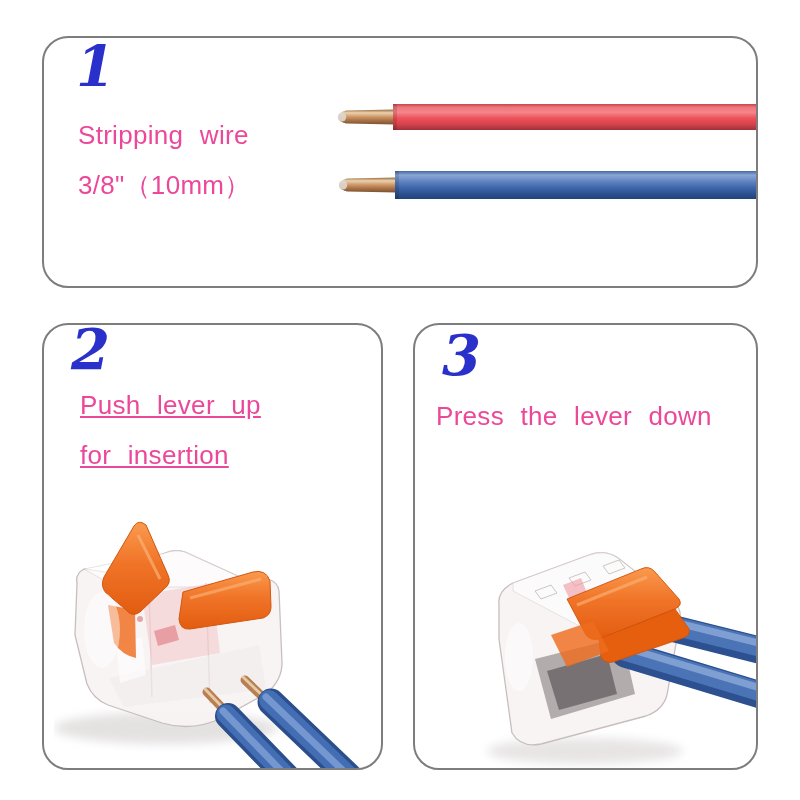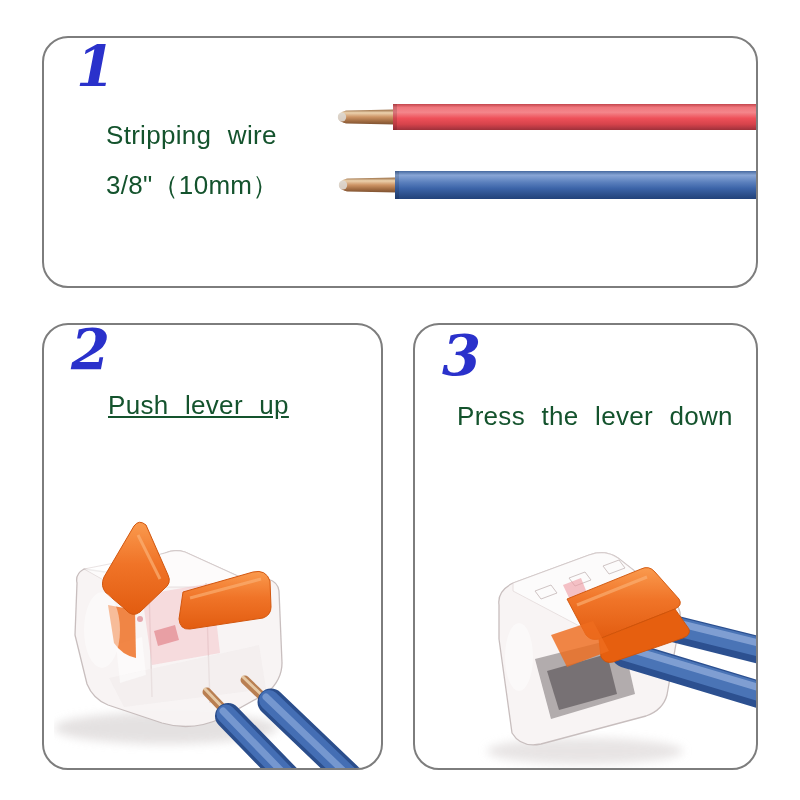--- a/index.html
+++ b/index.html
@@ -17,26 +17,26 @@
   .step-num{
     position:absolute;
     font-family:"DejaVu Serif","Liberation Serif",serif;
     font-style:italic;font-weight:700;font-size:56px;line-height:60px;
     color:#2a31cb;
   }
   #panel1 .step-num{left:32px;top:-2px;}
   #panel2 .step-num{left:27px;top:-6px;}
   #panel3 .step-num{left:27px;top:0px;}
   .step-text{
-    position:absolute;color:#14532d;font-size:26px;line-height:50px;
-    word-spacing:9px;letter-spacing:0.3px;white-space:nowrap;margin-left:28px;
+    position:absolute;color:#ec4899;font-size:26px;line-height:50px;
+    word-spacing:9px;letter-spacing:0.3px;white-space:nowrap;
   }
   #panel1 .step-text{left:34px;top:72px;}
   #panel2 .step-text{left:36px;top:55px;text-decoration:underline;}
-  #panel3 .step-text{left:14px;top:66px;}
+  #panel3 .step-text{left:21px;top:66px;}
   .wire-svg{position:absolute;display:block;}
   #wire-red{left:293px;top:66px;}
   #wire-blue{left:293px;top:133px;}
   #connector2{position:absolute;left:10px;top:170px;}
   #connector3{position:absolute;left:62px;top:222px;}
 </style>
 </head>
 <body>
 
 <div class="canvas">
@@ -95,20 +95,21 @@
       <ellipse cx="6" cy="14" rx="4.2" ry="4.6" fill="#ddd8d2" opacity="0.9"></ellipse>
       <rect x="58" y="0" width="362" height="28" fill="url(#bluG)"></rect>
       <rect x="58" y="0" width="4" height="28" fill="#000000" opacity="0.12"></rect>
     </svg>
   </section>
 
   <section class="panel" id="panel2">
     <span class="step-num">2</span>
     <div class="step-text">
       <div>Push lever up</div>
+      <div>for insertion</div>
     </div>
 
     <svg id="connector2" width="335" height="300" viewBox="0 0 335 300">
       <defs>
         <linearGradient id="od2" x1="0" y1="0" x2="0" y2="1">
           <stop offset="0" stop-color="#fa9a4e"></stop>
             <stop offset="0.45" stop-color="#f07428"></stop>
           <stop offset="1" stop-color="#e25c10"></stop>
         </linearGradient>
         <filter id="blur2" x="-60%" y="-60%" width="220%" height="220%">

